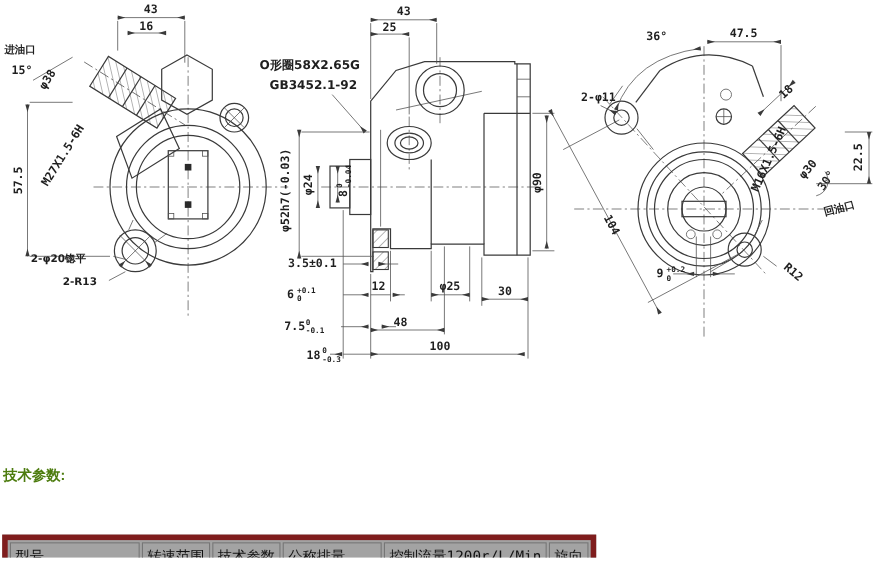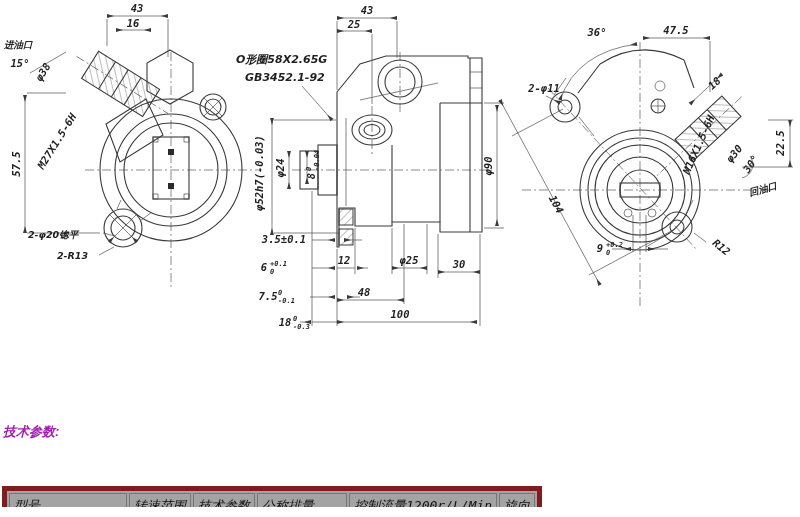--- a/index.html
+++ b/index.html
@@ -1,27 +1,27 @@
 <!DOCTYPE html>
 <html><head>
 <meta charset="utf-8">
 <style>
   html,body{margin:0;padding:0;background:#fff;}
   #page{position:relative;width:800px;height:507px;background:#fff;overflow:hidden;
-        font-family:"Liberation Sans","DejaVu Sans",sans-serif;font-style:italic;}
+        font-family:"Liberation Sans","DejaVu Sans",sans-serif;}
   svg text{user-select:none;}
   .dim{font-family:"DejaVu Sans Mono","Liberation Mono",monospace;font-size:10.5px;font-weight:bold;fill:#1f1f1f;text-anchor:middle;}
   .dimcn{font-family:"DejaVu Sans","Liberation Sans",sans-serif;font-size:9.5px;font-weight:bold;fill:#1f1f1f;text-anchor:start;}
   .tol{font-family:"DejaVu Sans Mono","Liberation Mono",monospace;font-size:7px;font-weight:bold;fill:#1f1f1f;text-anchor:start;}
   .note{font-family:"DejaVu Sans","Liberation Sans",sans-serif;font-size:11px;font-weight:bold;fill:#1f1f1f;text-anchor:start;}
   .ol{stroke:#3a3a3a;fill:none;stroke-width:1.1;}
   .thin{stroke:#4f4f4f;fill:none;stroke-width:.7;}
   .cl{stroke:#5a5a5a;fill:none;stroke-width:.7;stroke-dasharray:9 3 2 3;}
   .fillsq{fill:#2a2a2a;stroke:none;}
-  #params-title{position:absolute;left:3px;top:423px;font-size:13px;font-weight:bold;color:#a21caf;}
+  #params-title{position:absolute;left:3px;top:423px;font-size:13px;font-weight:bold;color:#4d7c0f;}
   #params-table{position:absolute;left:2px;top:450px;border-collapse:separate;border-spacing:2px;
      border:5px solid #7f1d1d;background:#a3a3a3;margin-top:36px;}
   #params-table td{border:1px solid #767676;padding:2px 4px;height:20px;
      font-family:"DejaVu Sans Mono","Liberation Mono",monospace;font-size:13px;color:#111;white-space:nowrap;}
   .c0{width:108px}.c1{width:46px}.c2{width:48px}.c3{width:80px}.c4{width:118px}.c5{width:26px}
 </style>
 </head>
 <body>
 
 <div id="page">

